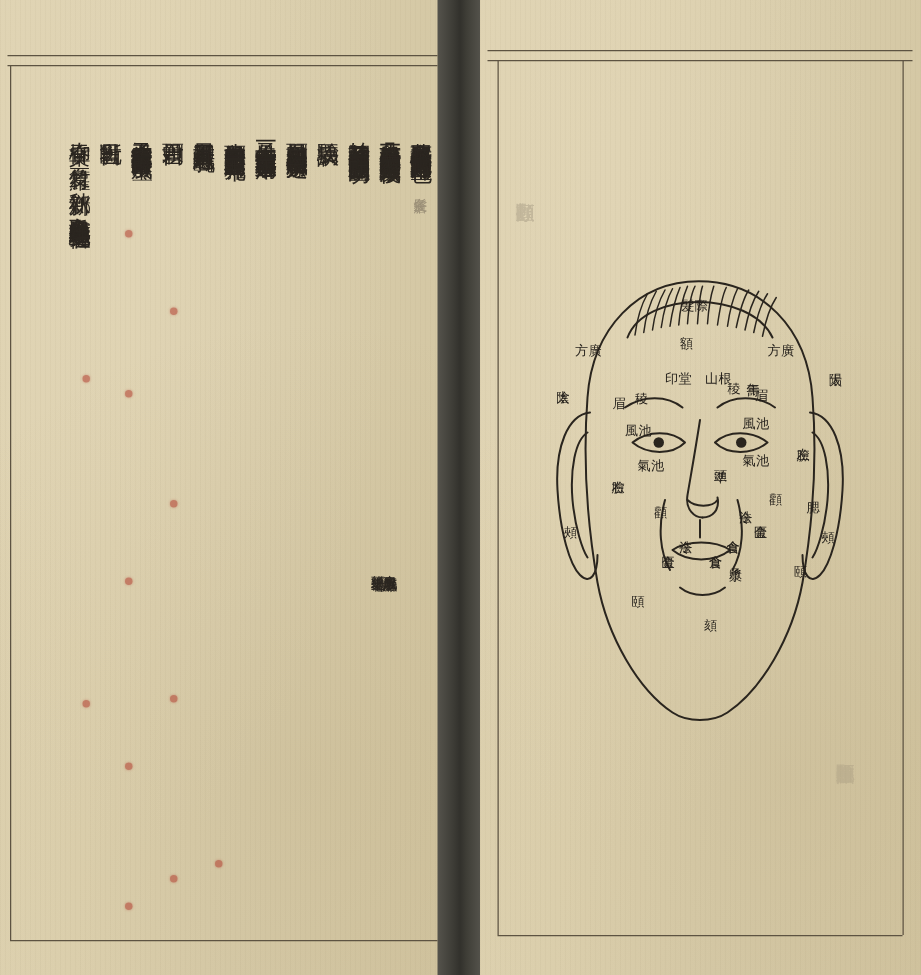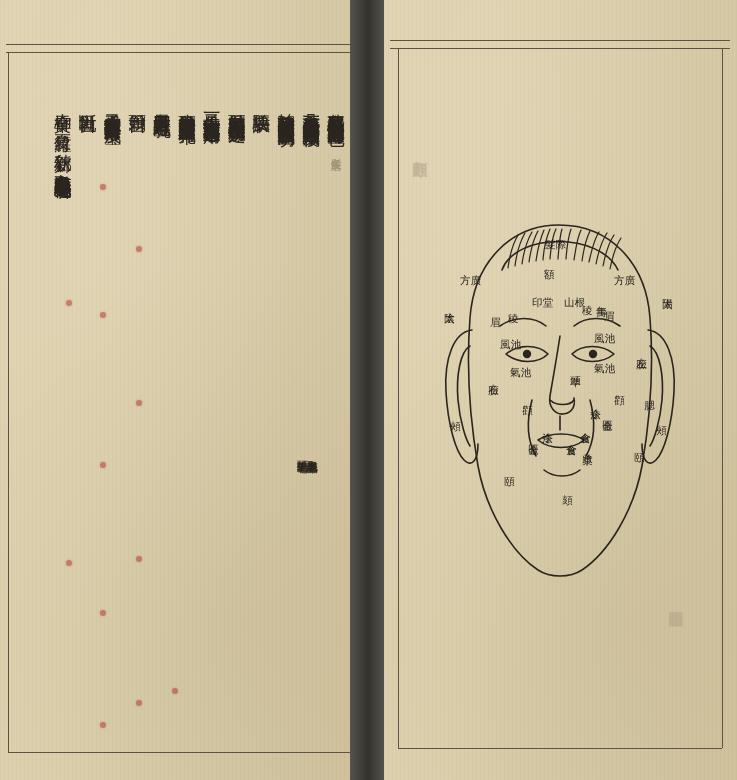--- a/index.html
+++ b/index.html
@@ -108,21 +108,20 @@
     text-orientation: upright;
     font-family: "DejaVu Serif", serif;
     font-size: 10.5px;
     color: #231f1a;
     line-height: 1.05;
     white-space: nowrap;
     letter-spacing: 0.02em;
   }
   .lbl.h {
     writing-mode: horizontal-tb;
-    font-family: Liberation Mono, monospace;
   }
 
   
   .showthrough {
     position: absolute;
     color: #857a68;
     opacity: 0.3;
     writing-mode: vertical-rl;
     text-orientation: upright;
     font-size: 15px;

